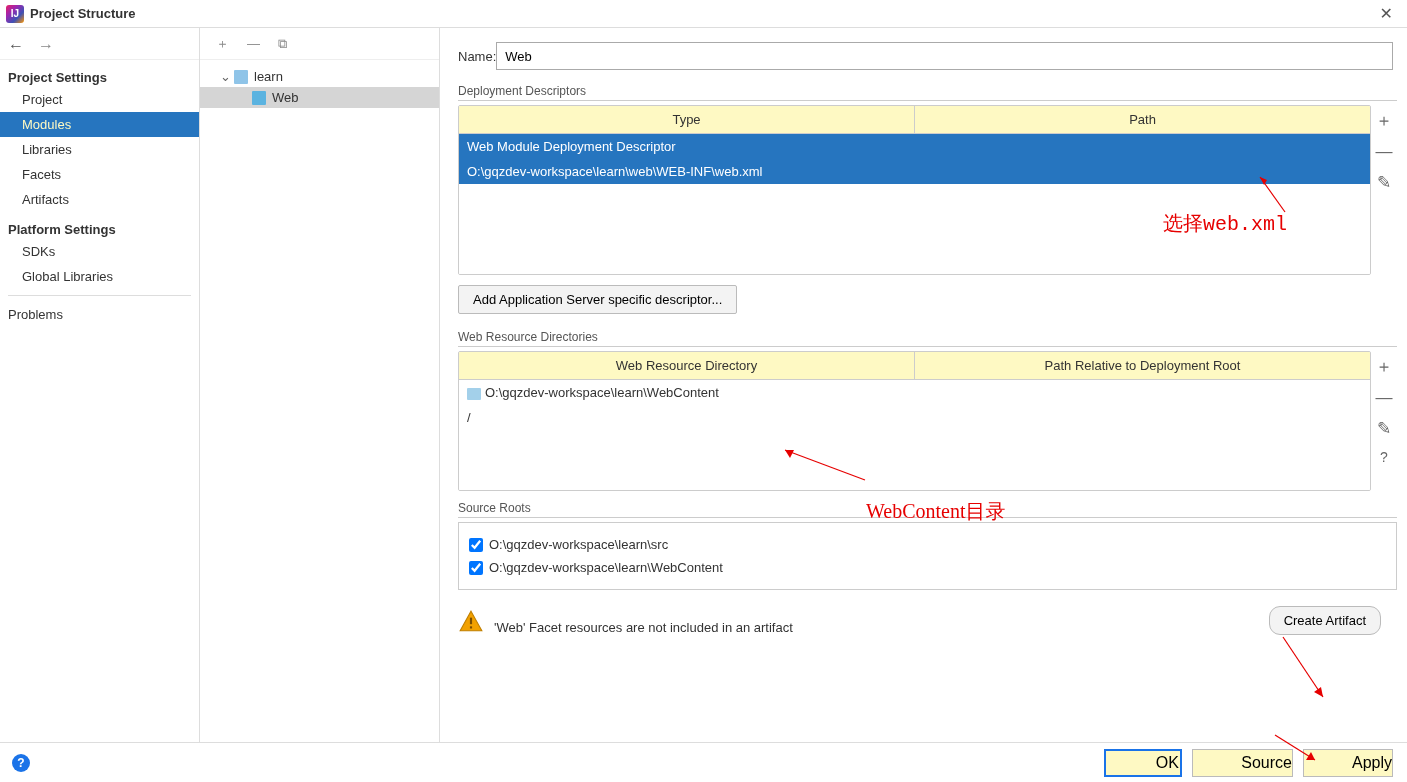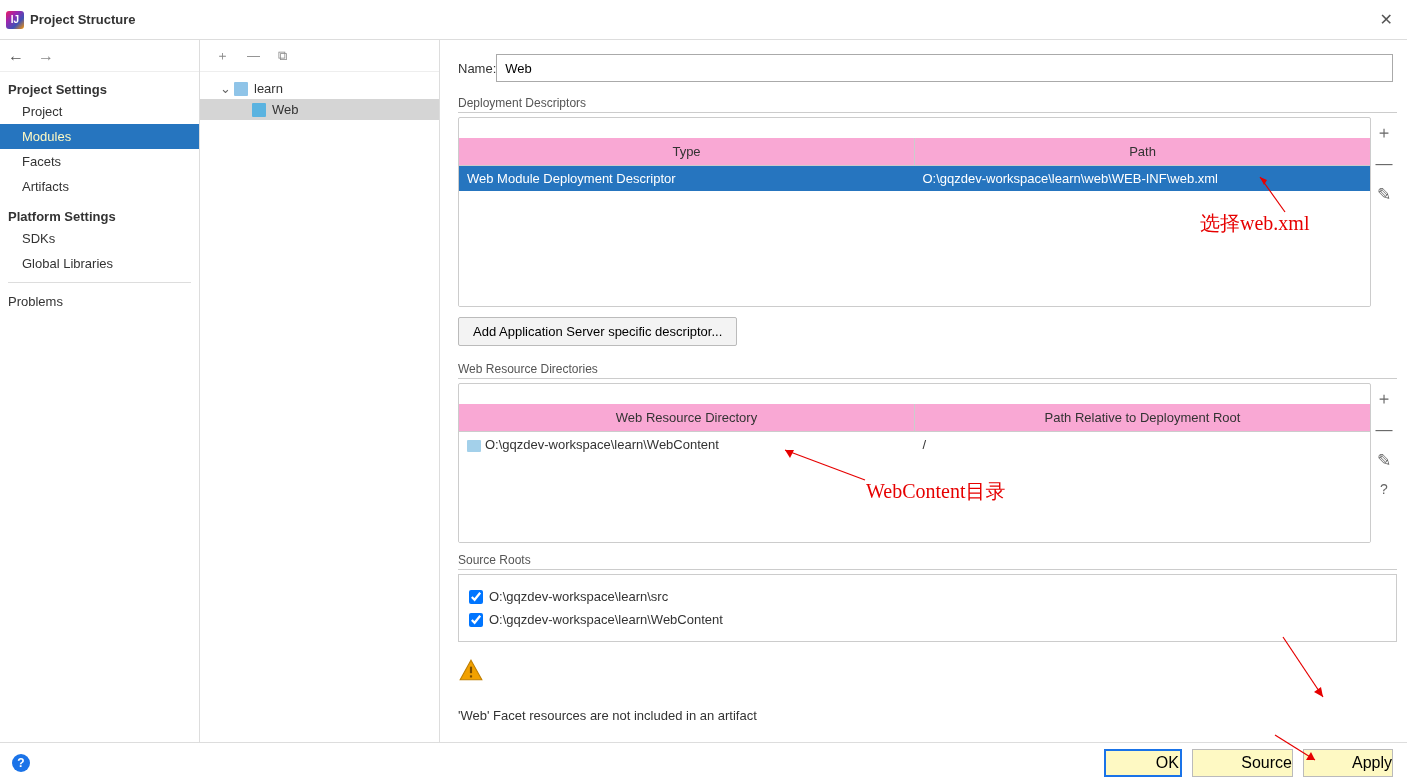--- a/index.html
+++ b/index.html
@@ -1,18 +1,18 @@
 <!DOCTYPE html>
 <html><head>
 <meta charset="utf-8">
 <style>
 * { box-sizing: border-box; margin: 0; padding: 0; font-family: "Segoe UI", Arial, sans-serif; }
 body { width: 1407px; height: 782px; background: #fff; font-size: 13px; color: #333; overflow: hidden; position: relative; }
 
-.title-bar { height: 40px; display: flex; align-items: center; padding: 0 6px; border-bottom: 1px solid #ddd; }
+.title-bar { height: 28px; display: flex; align-items: center; padding: 0 6px; border-bottom: 1px solid #ddd; }
 .title-bar .app-icon { width: 18px; height: 18px; background: linear-gradient(135deg,#e91e63,#9c27b0,#3f51b5,#ff9800); border-radius: 3px; margin-right: 6px; display:inline-flex;align-items:center;justify-content:center;color:#fff;font-size:10px;font-weight:bold;}
 .title-bar .title { font-weight: 600; flex: 1; }
 .title-bar .close-x { font-size: 16px; color: #555; padding: 0 8px; cursor: default; }
 
 .content-area { display: flex; height: 714px; }
 
 
 .left-nav { width: 200px; background: #fff; border-right: 1px solid #ddd; display: flex; flex-direction: column; }
 .nav-arrows { height: 32px; display: flex; align-items: center; padding: 0 8px; gap: 14px; border-bottom: 1px solid #eee; }
 .nav-arrows span { color: #888; font-size: 16px; }
@@ -35,40 +35,40 @@
 
 
 .right-panel { flex: 1; padding: 14px 10px 0 18px; display: flex; flex-direction: column; }
 .name-row { display: flex; align-items: center; margin-bottom: 14px; }
 .name-row label { }
 .name-row input { flex: 1; height: 28px; padding: 0 8px; border: 1px solid #aaa; font-size: 13px; margin-right: 4px; }
 
 .section-label { font-size: 12px; color: #555; margin-bottom: 4px; border-bottom: 1px solid #ccc; padding-bottom: 2px; padding-right: 20px; }
 .table-wrap { display: flex; margin-bottom: 10px; }
 .table { flex: 1; border: 1px solid #ccc; border-radius: 2px; overflow: hidden; }
-.table-head { display: flex; background: #f9a8d4; border-bottom: 1px solid #ccc; margin-top: 20px; }
+.table-head { display: flex; background: #fef9c3; border-bottom: 1px solid #ccc; }
 .table-head div { flex: 1; text-align: center; padding: 6px 0; border-right: 1px solid #ccc; font-size: 13px;}
 .table-head div:last-child { border-right: none; }
 .table-body { min-height: 140px; background: #fff; }
 .table-body.short { min-height: 110px; }
-.table-row { display: flex; }
+.table-row { display: flex; flex-direction: column; }
 .table-row div { flex: 1; padding: 5px 8px; border-right: 1px solid transparent;}
 .table-row.selected { background: #2675bf; color: #fff; }
 .table-row.selected div { border-right-color: #2675bf; }
 .side-buttons { width: 26px; display: flex; flex-direction: column; align-items: center; gap: 10px; padding-top: 4px; color: #666; }
 .side-buttons span { cursor: default; font-size: 17px; }
 
 .btn-row { margin-bottom: 16px; }
 .btn { background: #f3f3f3; border: 1px solid #bbb; padding: 6px 14px; font-size: 13px; cursor: default; border-radius: 2px;}
 
 .source-box { border: 1px solid #ccc; padding: 10px; margin-bottom:10px;}
 .check-row { display: flex; align-items: center; gap: 6px; padding: 4px 0; }
 .check-row input { width: 14px; height: 14px; }
 
-.warning-row { display: flex; align-items: flex-start; gap: 24px; margin-top: 6px; flex-direction: column;}
+.warning-row { display: flex; align-items: flex-end; gap: 10px; margin-top: 6px;}
 .warn-icon { width: 26px; height: 26px; display:inline-flex; align-items:center; justify-content:center;}
 .warn-icon svg { width: 26px; height: 26px; }
 .create-artifact { margin-left: auto; margin-right: 16px; border-radius: 11px;}
 
 
 .bottom-bar { position: absolute; bottom: 0; left: 0; right: 0; height: 40px; display: flex; align-items: center; justify-content: flex-end; padding: 0 14px; gap: 10px; border-top: 1px solid #ddd; background:#fff;}
 .bottom-bar .help { position:absolute; left:12px; width:18px;height:18px;border-radius:50%;background:#1a73e8;color:#fff;display:flex;align-items:center;justify-content:center;font-size:12px;font-weight:bold;}
 .bottom-bar .dlg-btn { min-width: 78px; height: 28px; background: #fef9c3; border: 1px solid #bbb; font-size: 16px; cursor: default; padding-left: 48px; }
 .bottom-bar .dlg-btn.primary { border: 2px solid #1a73e8; }
 
@@ -92,20 +92,21 @@
 <div class="content-area">
 
   <div class="left-nav">
     <div class="nav-arrows">
       <span class="enabled">←</span>
       <span>→</span>
     </div>
     <div class="nav-section-title">Project Settings</div>
     <div class="nav-item">Project</div>
     <div class="nav-item selected">Modules</div>
+    <div class="nav-item">Libraries</div>
     <div class="nav-item">Facets</div>
     <div class="nav-item">Artifacts</div>
     <div class="nav-section-title">Platform Settings</div>
     <div class="nav-item">SDKs</div>
     <div class="nav-item">Global Libraries</div>
     <div class="nav-divider"></div>
     <div class="nav-item" style="padding-left:8px;">Problems</div>
   </div>
 
   <div class="module-tree">
@@ -205,27 +206,27 @@
   </div>
 </div>
 
 <div class="bottom-bar">
   <span class="help">?</span>
   <button class="dlg-btn primary">OK</button>
   <button class="dlg-btn">Source</button>
   <button class="dlg-btn">Apply</button>
 </div>
 
-<div class="annot" style="left:1200px; top:210px;">选择web.xml</div>
+<div class="annot" style="left:1163px; top:210px;font-family:Liberation Mono, monospace;">选择web.xml</div>
 <svg class="arrow" style="left:1255px; top:172px; width:50px; height:44px;">
   <line x1="30" y1="40" x2="5" y2="5"></line>
     <path class="head" d="M5 5 L12 8 L9 13 Z"></path>
 </svg>
 
-<div class="annot" style="left:866px; top:478px;">WebContent目录</div>
+<div class="annot" style="left:866px; top:498px;">WebContent目录</div>
 <svg class="arrow" style="left:780px; top:445px; width:90px; height:40px;">
   <line x1="85" y1="35" x2="5" y2="5"></line>
     <path class="head" d="M5 5 L14 5 L10 13 Z"></path>
 </svg>
 
 <svg class="arrow" style="left:1278px; top:632px; width:60px; height:75px;">
   <line x1="5" y1="5" x2="45" y2="65"></line>
     <path class="head" d="M45 65 L36 60 L43 55 Z"></path>
 </svg>
 <svg class="arrow" style="left:1270px; top:730px; width:60px; height:40px;">

